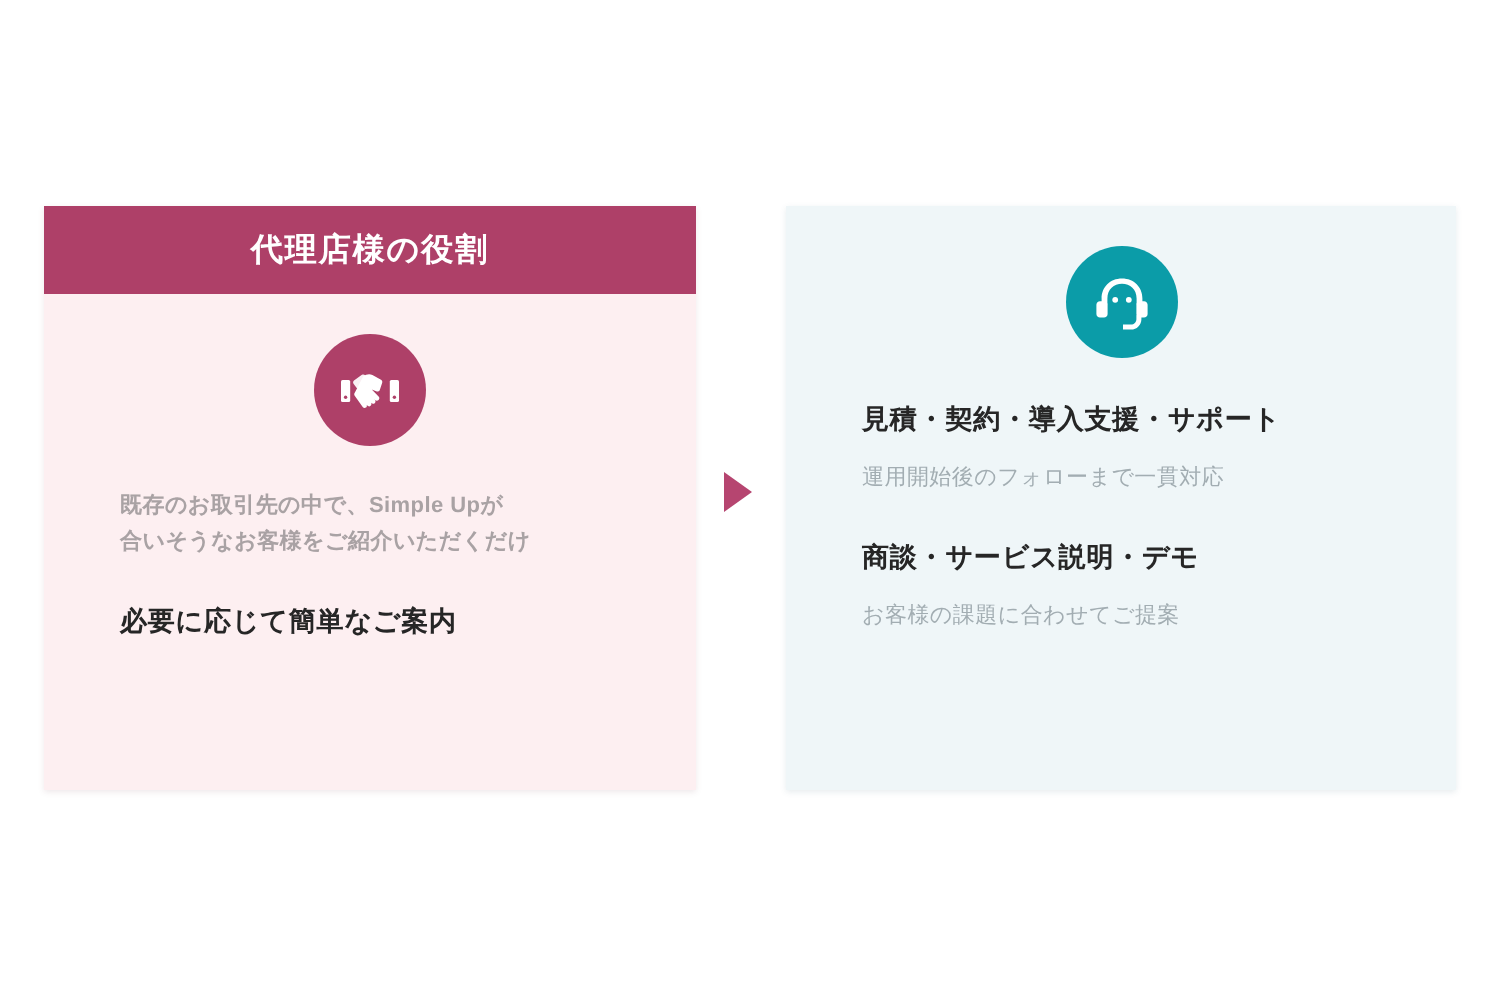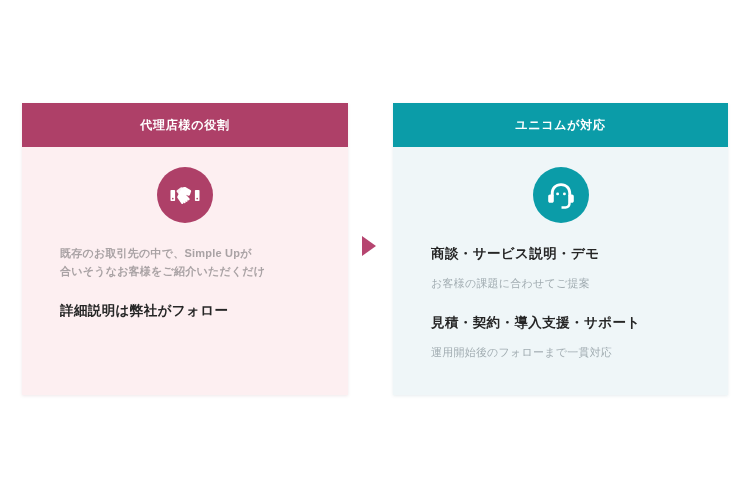--- a/index.html
+++ b/index.html
@@ -43,21 +43,21 @@
     box-shadow: 0 1px 3px rgba(70, 110, 120, 0.13);
   }
 
   
   .panel-header {
     height: 44px;
     display: flex;
     align-items: center;
     justify-content: center;
     color: #ffffff;
-    font-size: 12px;
+    font-size: 16px;
     font-weight: bold;
     letter-spacing: 0.06em;
   }
   .header-left  { background: #ae4068; }
   .header-right { background: #0b9ca8; }
 
   
   .panel-body {
     padding: 0 18px;
   }
@@ -150,32 +150,29 @@
           </span>
         </div>
       </div>
 
       <div class="block pad-l">
         <p class="block-desc" style="white-space: pre-line; font-weight: bold;">既存のお取引先の中で、Simple Upが
 合いそうなお客様をご紹介いただくだけ</p>
       </div>
 
       <div class="block pad-l">
-        <p class="block-title">詳細説明は弊社がフォロー</p>
+        <p class="block-title">必要に応じて簡単なご案内</p>
       </div>
 
     </div>
   </div>
 
   <div class="arrow"></div>
 
   <div class="panel panel-right">
-    <div class="panel-header header-right">
-      <span>ユニコムが対応</span>
-    </div>
     <div class="panel-body">
 
       <div class="icon-wrap">
         <div class="icon-circle icon-circle-right">
           <span>
             <svg width="32" height="32" viewBox="0 0 32 32" aria-hidden="true">
               <g fill="#ffffff">
                 <path d="M16 4.2c-6.0 0-10.2 4.3-10.2 10.0v3.1h2.9v-3.1C8.7 9.7 11.9 6.9 16 6.9
                          s7.3 2.8 7.3 7.3v3.1h2.9v-3.1c0-5.7-4.2-10.0-10.2-10.0z"></path>
                 <path d="M5.0 15.6h2.0c1.0 0 1.8 0.8 1.8 1.8v4.6c0 1.0-0.8 1.8-1.8 1.8h-2.0
@@ -185,25 +182,25 @@
                 <path d="M23.2 22.6v2.0c0 1.5-1.2 2.7-2.7 2.7h-4.0v2.5h4.0c2.9 0 5.2-2.3 5.2-5.2v-2.0z"></path>
                 <circle cx="12.6" cy="14.9" r="1.45"></circle>
                 <circle cx="19.4" cy="14.9" r="1.45"></circle>
               </g>
             </svg>
           </span>
         </div>
       </div>
 
       <div class="block pad-r">
+        <p class="block-title">見積・契約・導入支援・サポート</p>
+        <p class="block-desc">運用開始後のフォローまで一貫対応</p>
+      </div>
+
+      <div class="block pad-r">
         <p class="block-title">商談・サービス説明・デモ</p>
         <p class="block-desc">お客様の課題に合わせてご提案</p>
       </div>
 
-      <div class="block pad-r">
-        <p class="block-title">見積・契約・導入支援・サポート</p>
-        <p class="block-desc">運用開始後のフォローまで一貫対応</p>
-      </div>
-
     </div>
   </div>
 
 </div>
 
 </body></html>

